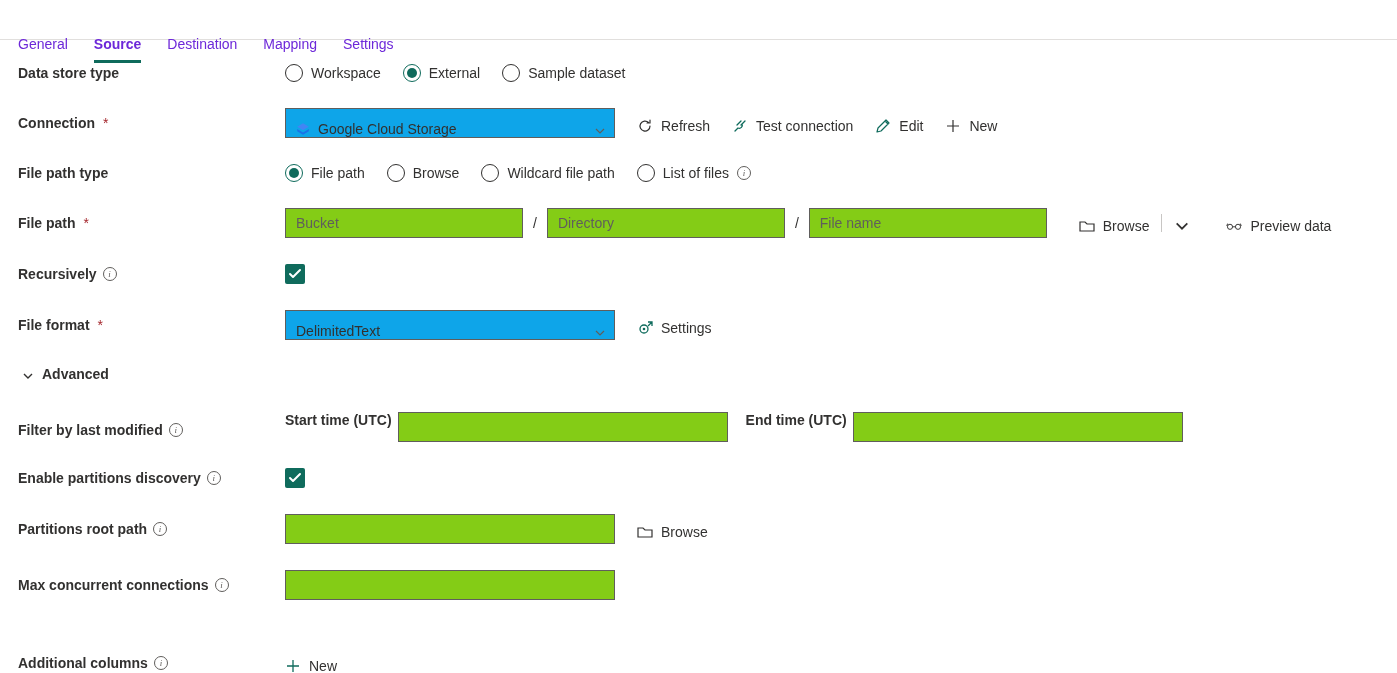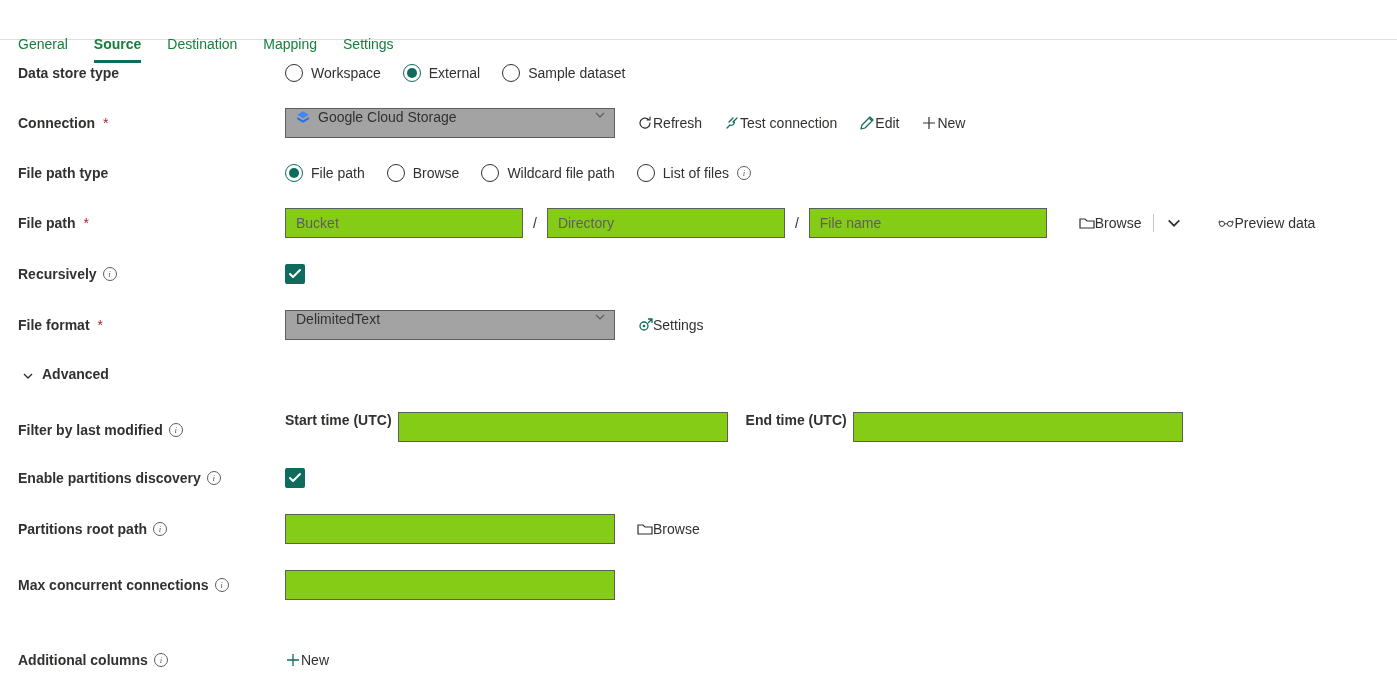--- a/index.html
+++ b/index.html
@@ -16,21 +16,21 @@
     padding: 0 18px;
     border-bottom: 1px solid #e1dfdd;
     height: 40px;
     align-items: center;
   }
   .tab {
     cursor: pointer;
     height: 100%;
     display: flex;
     align-items: center;
-    color: #15803d;
+    color: #6d28d9;
     border-bottom: 3px solid transparent;
     padding-top: 3px;
     margin-top: 48px;
   }
   .tab.active {
     font-weight: 600;
     border-bottom-color: #0f6b5c;
   }
   .form {
     padding: 24px 18px 24px 18px;
@@ -83,41 +83,43 @@
     align-items: center; justify-content: center;
   }
   .radio.sel .radio-circle { border-color: #0f6b5c; }
   .radio.sel .radio-circle::after {
     content:"";
     width:10px;height:10px;border-radius:50%;
     background:#0f6b5c;
   }
   .dropdown {
     display:flex;
-    align-items:flex-start;
+    align-items:flex-end;
     justify-content:space-between;
     border:1px solid #605e5c;
     height:30px;
     padding:0 8px 0 10px;
     min-width: 330px;
     cursor:pointer;
-    background:#a3a3a3;
+    background:#0ea5e9;
   }
   .dropdown .val { display:flex; align-items:center; gap:8px;}
   .gcs-icon {
     width:14px;height:14px;
   }
   .chev {
     width:12px;height:12px;
   }
   .action {
     display:inline-flex;
     align-items:center;
+    gap:8px;
     cursor:pointer;
     color:#323130;
+    margin-top:6px;
   }
   .action svg { width:16px;height:16px; }
   .input {
     border:1px solid #605e5c;
     height:30px;
     padding:0 10px;
     font-size:14px;
     font-family:inherit;
     outline:none;
     background:#84cc16;

